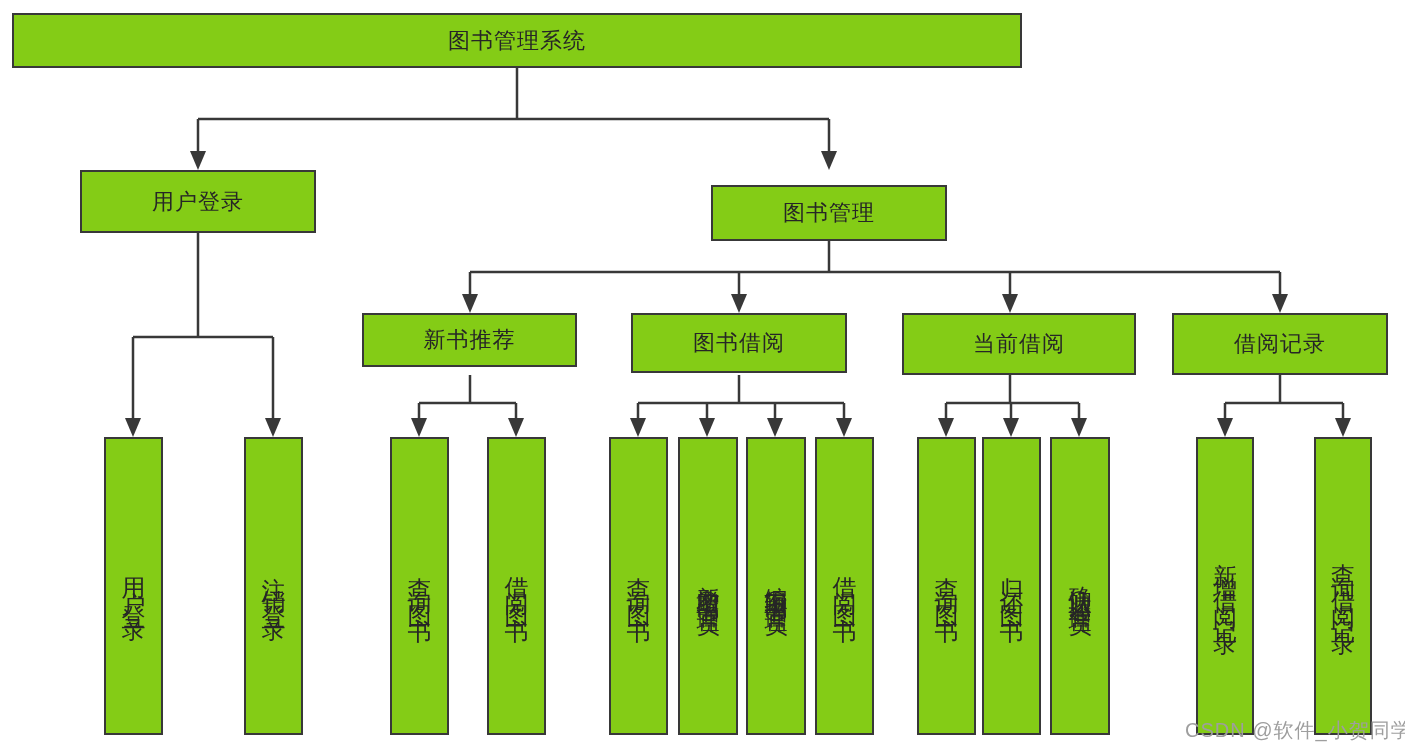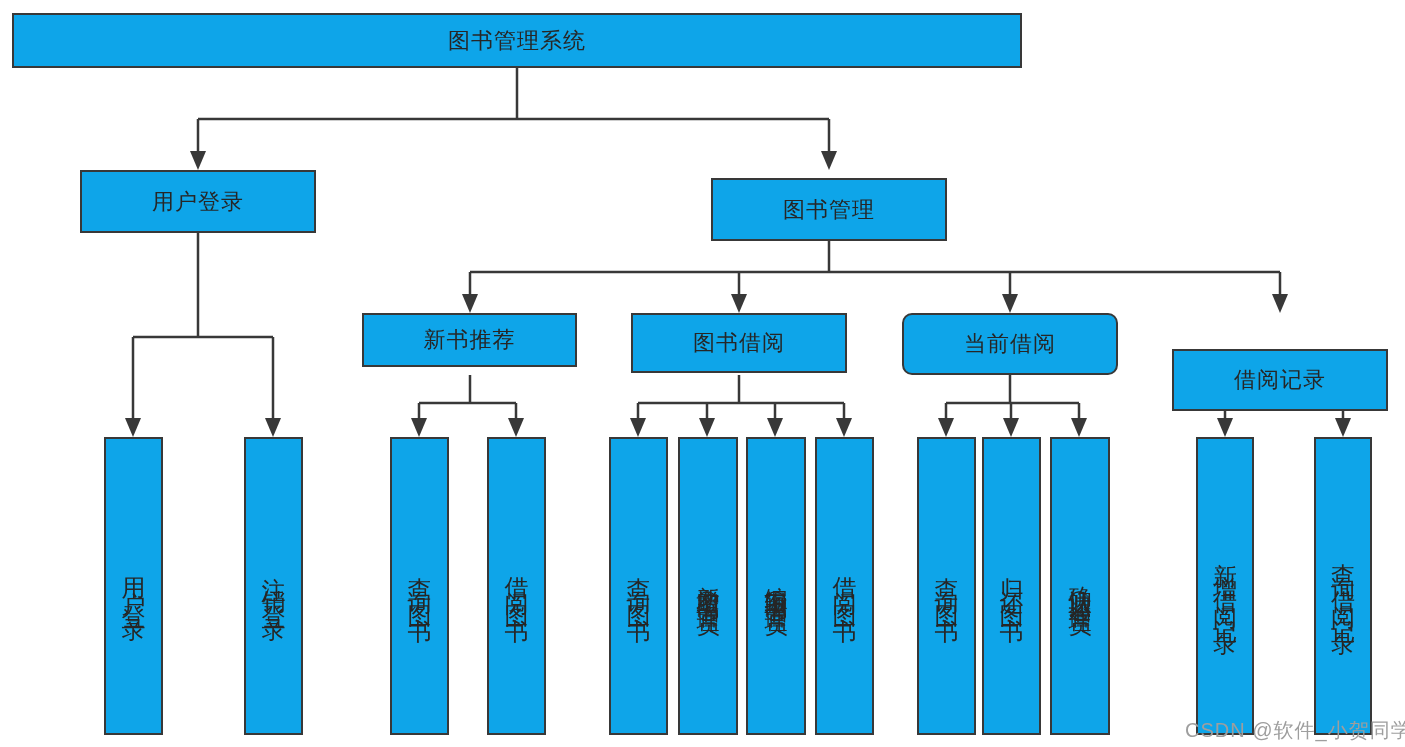--- a/index.html
+++ b/index.html
@@ -1,21 +1,21 @@
 <!DOCTYPE html>
 <html><head>
 <meta charset="utf-8">
 <style>
   html,body{margin:0;padding:0;background:#ffffff;}
   body{font-family:"Liberation Sans","DejaVu Sans",sans-serif;}
   .canvas{position:relative;width:1405px;height:747px;background:#ffffff;overflow:hidden;}
   .wires{position:absolute;left:0;top:0;width:1405px;height:747px;}
   .wires path{stroke:#383838;stroke-width:2.5;fill:none;}
   .wires polygon{fill:#383838;stroke:none;}
-  .node{position:absolute;box-sizing:border-box;border:2.5px solid #383838;background:#0ea5e9;
+  .node{position:absolute;box-sizing:border-box;border:2.5px solid #383838;background:#84cc16;
         display:flex;align-items:center;justify-content:center;color:#262626;}
   .hbox{font-size:22px;letter-spacing:1px;}
   .vbox{font-size:24px;}
   .vtext{writing-mode:vertical-rl;text-orientation:mixed;letter-spacing:14px;line-height:1.0;}
   .vtext.tight{font-size:23px;letter-spacing:4px;}
   .watermark{position:absolute;left:1185px;top:717px;font-size:20px;color:#9e9e9e;
              letter-spacing:1px;white-space:nowrap;}
 </style>
 </head>
 <body>
@@ -57,34 +57,34 @@
     <polygon points="1335,418 1351,418 1343,437"></polygon>
   </svg>
 
   <div class="node hbox" style="left:12px;top:13px;width:1010px;height:55px;">
     <span>图书管理系统</span>
   </div>
 
   <div class="node hbox" style="left:80px;top:170px;width:236px;height:63px;">
     <span>用户登录</span>
   </div>
-  <div class="node hbox" style="left:711px;top:178px;width:236px;height:63px;">
+  <div class="node hbox" style="left:711px;top:185px;width:236px;height:56px;">
     <span>图书管理</span>
   </div>
 
   <div class="node hbox" style="left:362px;top:313px;width:215px;height:54px;">
     <span>新书推荐</span>
   </div>
   <div class="node hbox" style="left:631px;top:313px;width:216px;height:60px;">
     <span>图书借阅</span>
   </div>
-  <div class="node hbox" style="left:902px;top:313px;width:216px;height:62px;border-radius:10px;">
+  <div class="node hbox" style="left:902px;top:313px;width:234px;height:62px;">
     <span>当前借阅</span>
   </div>
-  <div class="node hbox" style="left:1172px;top:313px;width:216px;height:62px;margin-top:36px;">
+  <div class="node hbox" style="left:1172px;top:313px;width:216px;height:62px;">
     <span>借阅记录</span>
   </div>
 
   <div class="node vbox" style="left:104px;top:437px;width:59px;height:298px;">
     <span class="vtext">用户登录</span>
   </div>
   <div class="node vbox" style="left:244px;top:437px;width:59px;height:298px;">
     <span class="vtext">注销登录</span>
   </div>
 

